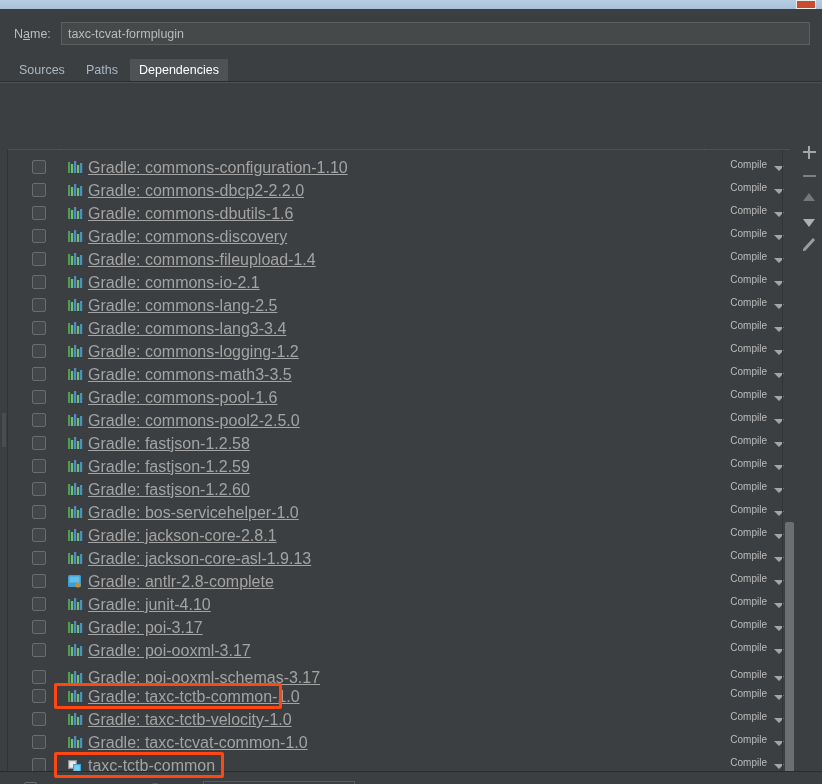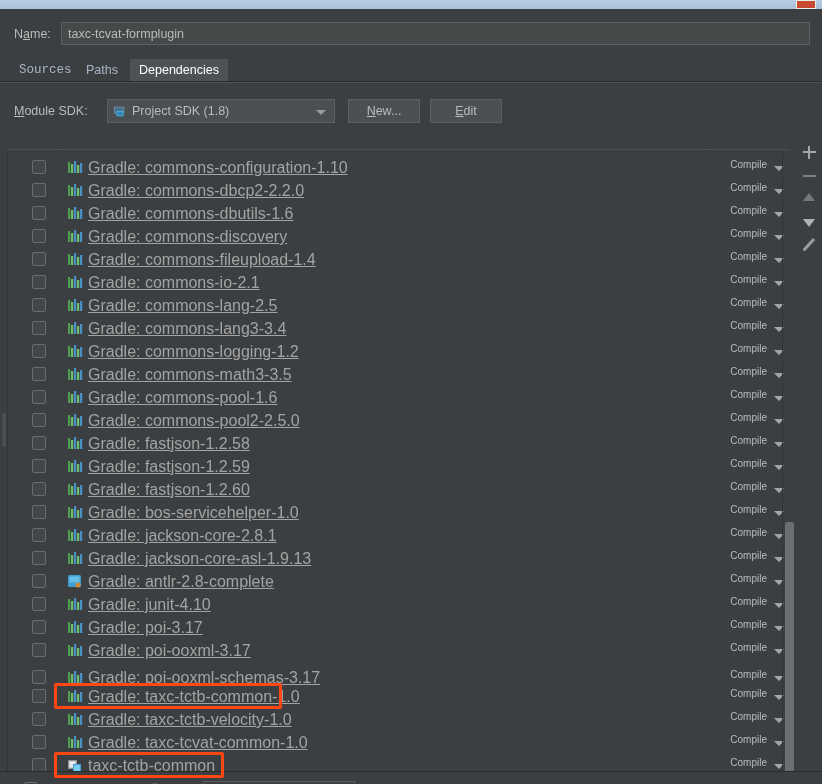--- a/index.html
+++ b/index.html
@@ -319,44 +319,27 @@
 <div id="dialog">
 
   <div id="name-row">
     <div id="name-label">
       N<u>a</u>me:
     </div>
     <input id="name-input" type="text" value="taxc-tcvat-formplugin" style="">
   </div>
 
   <div id="tabs">
-      <div class="tab" style="left: 10px; font-family: Liberation Mono, monospace;">Sources</div>
+      <div class="tab" style="left: 10px;">Sources</div>
       <div class="tab" style="left: 77px;">Paths</div>
       <div class="tab active" style="left: 130px;">Dependencies</div>
     </div>
   <div id="tab-underline"></div>
   <div id="tab-underline2"></div>
 
-  <div id="sdk-row">
-    <div id="sdk-label">
-      <u>M</u>odule SDK:
-    </div>
-    <div id="sdk-combo">
-      <svg class="sdk-icon" viewBox="0 0 16 16">
-        <rect x="1" y="3" width="12" height="8" fill="#6e8ba4"></rect>
-        <rect x="2" y="4" width="10" height="6" fill="#4a6f8a"></rect>
-        <rect x="4" y="8" width="8" height="6" fill="#49b1e0"></rect>
-        <rect x="5" y="9" width="6" height="4" fill="#2f87b8"></rect>
-      </svg>
-      <span class="sdk-text">Project SDK (1.8)</span>
-      <span class="arrow"></span>
-    </div>
-    <div class="btn" id="btn-new"><u>N</u>ew...</div>
-    <div class="btn" id="btn-edit"><u>E</u>dit</div>
-  </div>
 
   <div id="table-header">
     <div class="hdr-cell" id="hdr-export">Export</div>
     <div class="hdr-cell" id="hdr-name"></div>
     <div class="hdr-cell" id="hdr-scope">Scope</div>
   </div>
 
   <div id="left-edge"></div>
   <div id="list-viewport">
       <div class="dep-row" style="top: 6px;">

